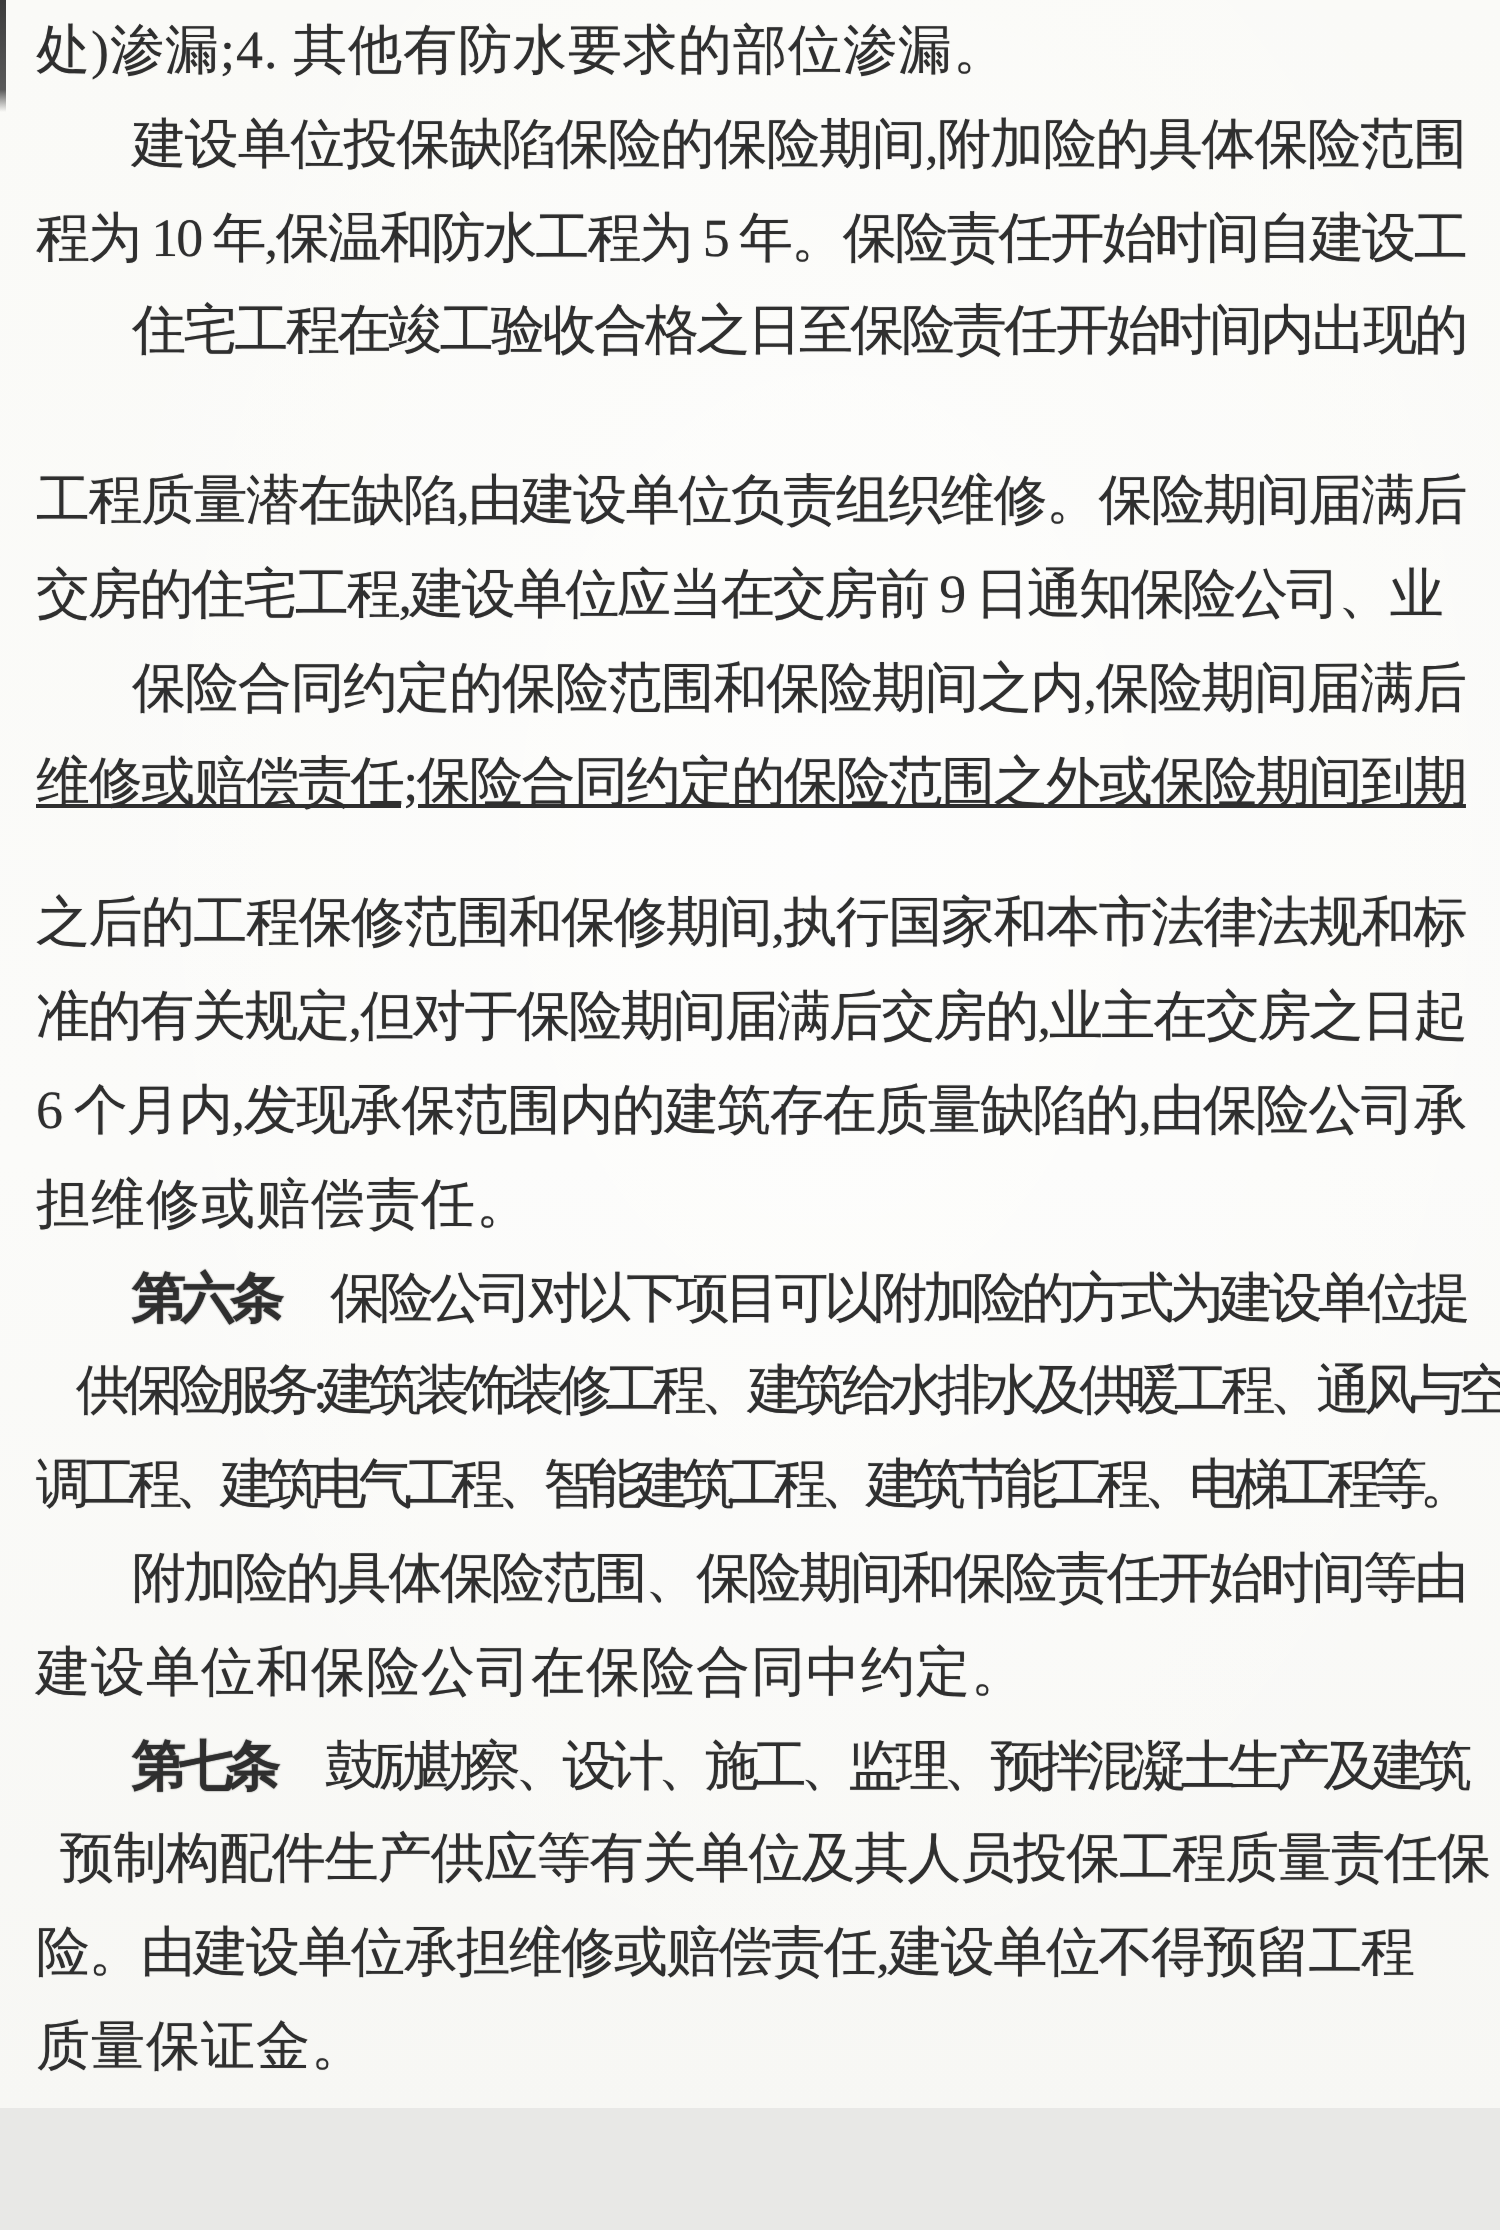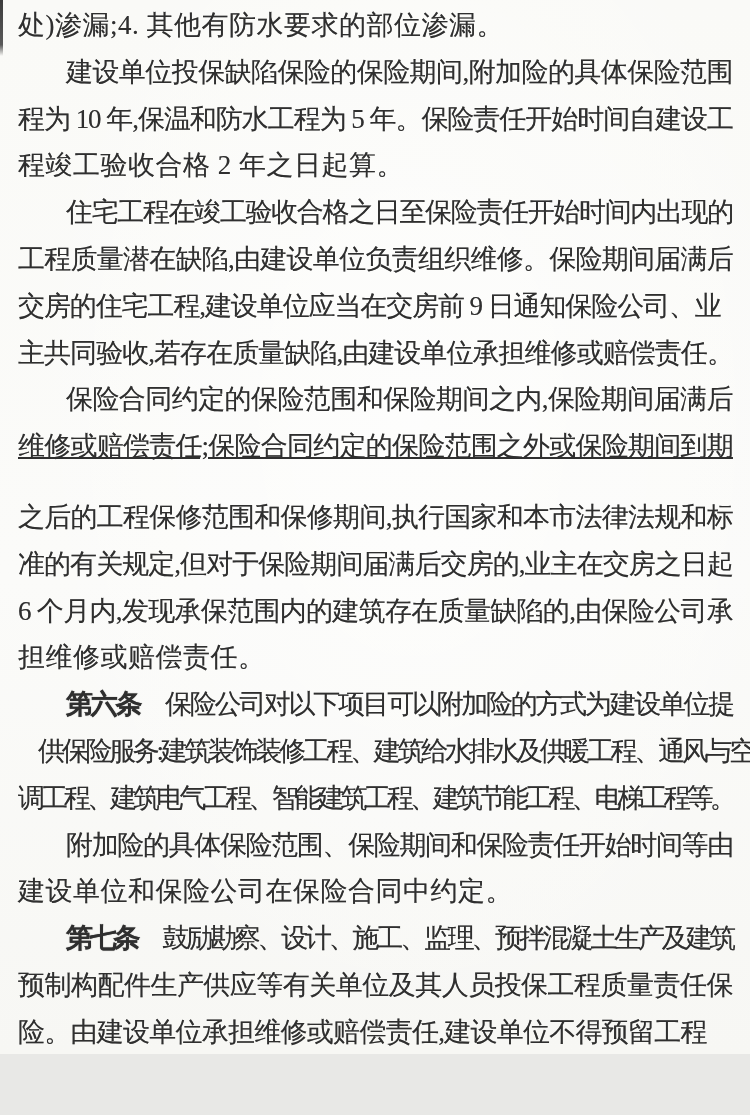--- a/index.html
+++ b/index.html
@@ -60,35 +60,33 @@
 </style>
 </head>
 <body>
 
 <div class="page">
   <div class="scan-edge"></div>
   <div class="text-block" id="text-block">
       <div class="line"><span class="line-text">处)渗漏;4. 其他有防水要求的部位渗漏。</span></div>
       <div class="line indent justify" style="letter-spacing: -0.57px;"><span class="line-text">建设单位投保缺陷保险的保险期间,附加险的具体保险范围</span></div>
       <div class="line justify" style="letter-spacing: -1.04px;"><span class="line-text">程为 10 年,保温和防水工程为 5 年。保险责任开始时间自建设工</span></div>
-      <div class="line"><span class="line-text">程竣工验收合格 2 年之日起算。</span></div>
       <div class="line indent justify" style="letter-spacing: -1.35px;"><span class="line-text">住宅工程在竣工验收合格之日至保险责任开始时间内出现的</span></div>
-      <div class="line justify" style="letter-spacing: -0.74px;"><span class="line-text">工程质量潜在缺陷,由建设单位负责组织维修。保险期间届满后</span></div>
+      <div class="line justify" style="letter-spacing: -0.74px; margin-top: 38px;"><span class="line-text">工程质量潜在缺陷,由建设单位负责组织维修。保险期间届满后</span></div>
       <div class="line justify" style="letter-spacing: -1.1px;"><span class="line-text">交房的住宅工程,建设单位应当在交房前 9 日通知保险公司、业</span></div>
-      <div class="line justify" style="letter-spacing: -0.95px;"><span class="line-text">主共同验收,若存在质量缺陷,由建设单位承担维修或赔偿责任。</span></div>
       <div class="line indent justify" style="letter-spacing: -0.57px;"><span class="line-text">保险合同约定的保险范围和保险期间之内,保险期间届满后</span></div>
       <div class="line justify" style="letter-spacing: -0.77px; text-decoration: underline;"><span class="line-text">维修或赔偿责任;保险合同约定的保险范围之外或保险期间到期</span></div>
       <div class="line justify" style="letter-spacing: -0.74px; margin-top: 24px;"><span class="line-text">之后的工程保修范围和保修期间,执行国家和本市法律法规和标</span></div>
       <div class="line justify" style="letter-spacing: -0.95px;"><span class="line-text">准的有关规定,但对于保险期间届满后交房的,业主在交房之日起</span></div>
       <div class="line justify" style="letter-spacing: -0.69px;"><span class="line-text">6 个月内,发现承保范围内的建筑存在质量缺陷的,由保险公司承</span></div>
       <div class="line"><span class="line-text">担维修或赔偿责任。</span></div>
       <div class="line indent justify" style="letter-spacing: -2.31px;"><span class="lead">第六条</span><span class="lead-gap"></span><span class="line-text">保险公司对以下项目可以附加险的方式为建设单位提</span></div>
       <div class="line justify" style="letter-spacing: -3.31px; margin-left: 20px;"><span class="line-text">供保险服务:建筑装饰装修工程、建筑给水排水及供暖工程、通风与空</span></div>
       <div class="line justify" style="letter-spacing: -3.94px;"><span class="line-text">调工程、建筑电气工程、智能建筑工程、建筑节能工程、电梯工程等。</span></div>
       <div class="line indent justify" style="letter-spacing: -1.35px;"><span class="line-text">附加险的具体保险范围、保险期间和保险责任开始时间等由</span></div>
       <div class="line"><span class="line-text">建设单位和保险公司在保险合同中约定。</span></div>
       <div class="line indent justify" style="letter-spacing: -3.22px;"><span class="lead">第七条</span><span class="lead-gap"></span><span class="line-text">鼓励勘察、设计、施工、监理、预拌混凝土生产及建筑</span></div>
-      <div class="line justify" style="letter-spacing: -0.52px;"><span class="line-text">预制构配件生产供应等有关单位及其人员投保工程质量责任保</span></div>
+      <div class="line justify" style="letter-spacing: -0.52px; margin-left: 12px;"><span class="line-text">预制构配件生产供应等有关单位及其人员投保工程质量责任保</span></div>
       <div class="line justify" style="letter-spacing: -0.74px;"><span class="line-text">险。由建设单位承担维修或赔偿责任,建设单位不得预留工程</span></div>
       <div class="line"><span class="line-text">质量保证金。</span></div>
     </div>
   <div class="page-footer">— 4 —</div>
 </div>
 
 </body></html>

